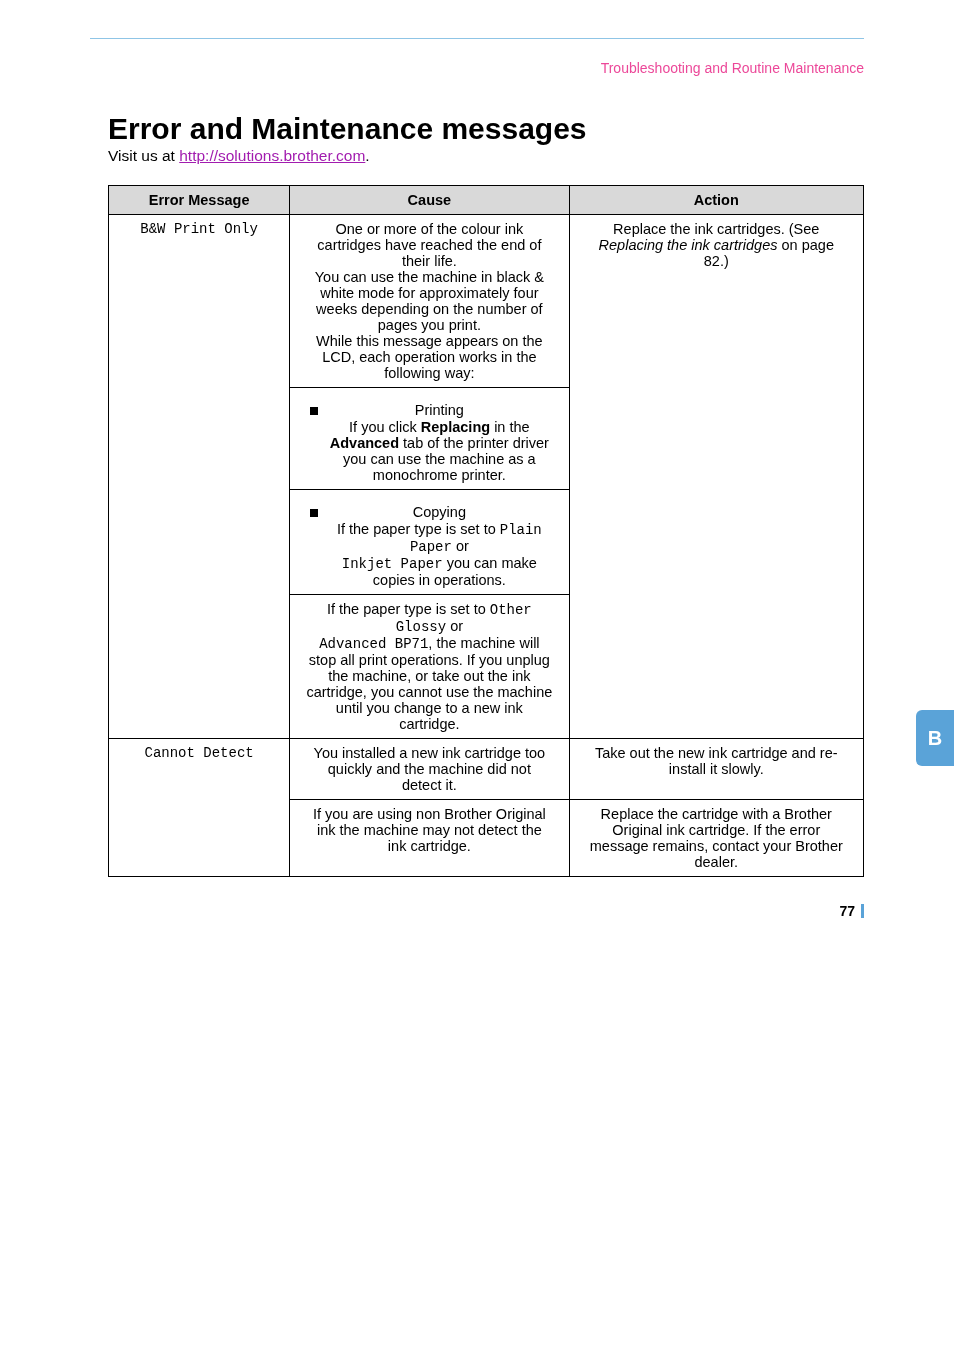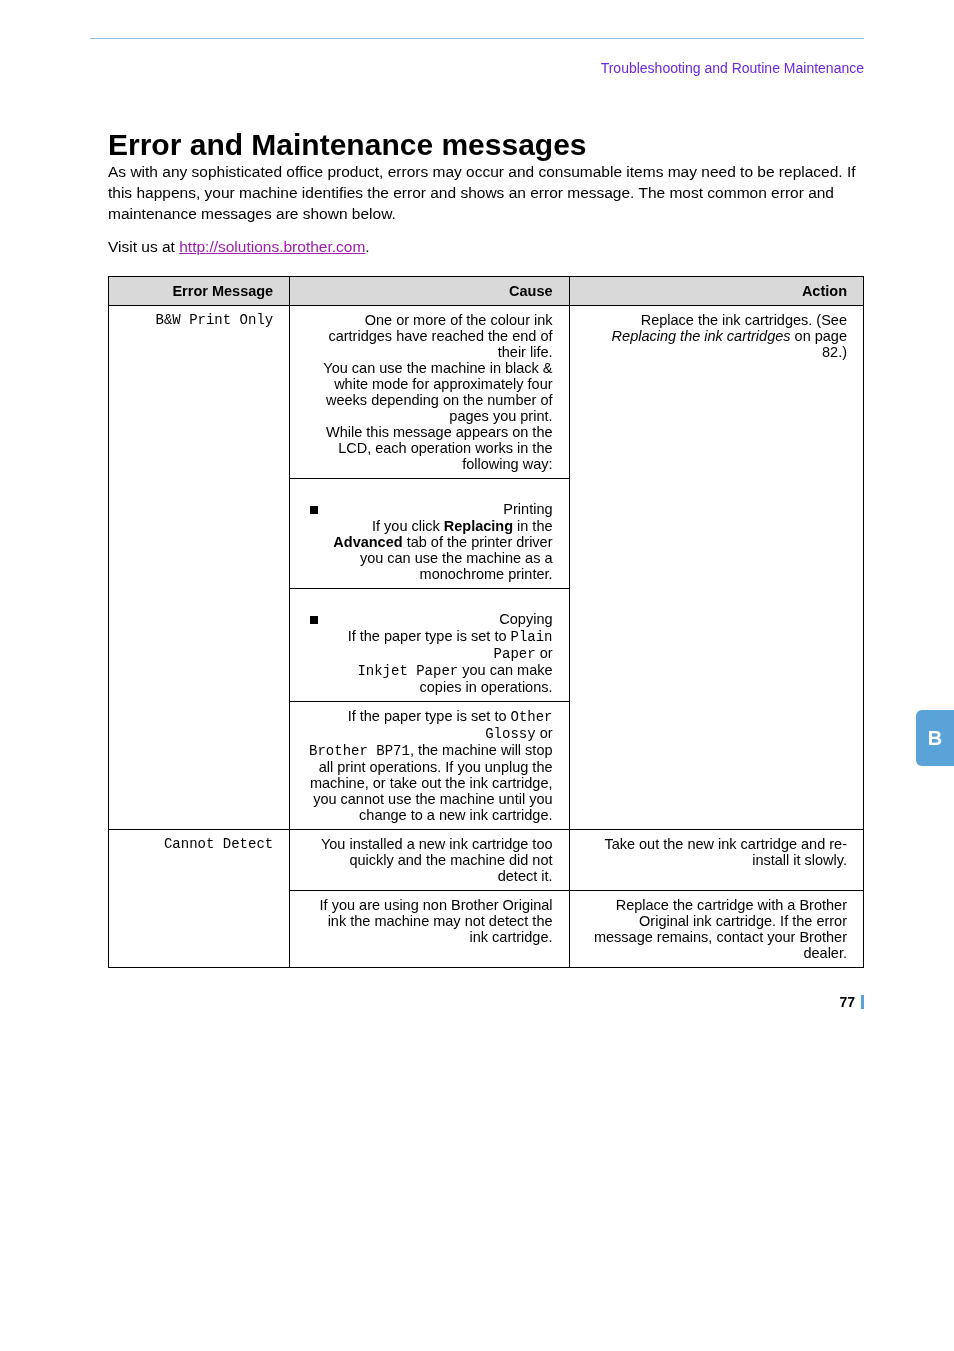--- a/index.html
+++ b/index.html
@@ -1,48 +1,47 @@
 <!DOCTYPE html>
 <html><head>
 <meta charset="utf-8">
 <style>
   * { box-sizing: border-box; margin: 0; padding: 0; }
   html, body { width: 954px; background: #fff; font-family: Arial, Helvetica, sans-serif; color: #000; }
   .page { width: 954px; padding: 48px 90px 72px 108px; position: relative; }
   .top-line { position: absolute; top: 38px; left: 90px; right: 90px; height: 1px; background: #8fc5e6; }
-  .header-text { text-align: right; font-size: 14px; color: #6d28d9; margin-bottom: 52px; margin-top: 12px; }
+  .header-text { text-align: right; font-size: 14px; color: #ec4899; margin-bottom: 36px; margin-top: 12px; }
   h1 { font-size: 30px; font-weight: bold; }
   p.body { font-size: 15.5px; line-height: 1.35; margin-bottom: 12px; }
   a.link { color: #a21caf; text-decoration: underline; }
   table { width: 100%; border-collapse: collapse; margin-top: 18px; }
-  th, td { border: 1px solid #000; padding: 6px 16px; font-size: 14.5px; vertical-align: top; text-align: right; }
+  th, td { border: 1px solid #000; padding: 6px 16px; font-size: 14.5px; vertical-align: top; text-align: center; }
   th { background: #d9d9d9; font-weight: bold; }
   .mono { font-family: "Courier New", monospace; font-size: 14px; margin-top: 45px; }
-  .bullet-row { display: flex; align-items: flex-start; margin-left: 4px; margin-top: 16px; }
+  .bullet-row { display: flex; align-items: flex-start; margin-left: 4px; margin-top: 8px; }
   .bullet-sq { width: 8px; height: 8px; background: #000; flex: 0 0 8px; margin-top: 5px; margin-right: 8px; }
   .bullet-text { flex: 1; }
   .bullet-sub { margin-left: 20px; margin-top: 1px; }
   .italic { font-style: italic; }
   .side-tab { position: absolute; right: 0; top: 710px; width: 38px; height: 56px; background: #5aa3d8; border-radius: 6px 0 0 6px; color: #fff; font-weight: bold; font-size: 20px; display: flex; align-items: center; justify-content: center; }
   .page-num { position: absolute; right: 90px; bottom: 30px; font-size: 14px; font-weight: bold; margin-left: 45px; }
   .page-num-bar { display: inline-block; width: 3px; height: 14px; background: #5aa3d8; margin-left: 6px; vertical-align: -2px; }
   col.c1 { width: 24%; }
   col.c2 { width: 37%; }
   col.c3 { width: 39%; }
 </style>
 </head>
 <body>
 
 <div class="page">
   <div class="top-line"></div>
   <div class="header-text">Troubleshooting and Routine Maintenance</div>
 
   <h1>Error and Maintenance messages</h1>
 
-  <p class="body">As with any sophisticated office product, errors may occur and consumable items may need to be replaced. If this happens, your machine identifies the error and shows an error message. The most common error and maintenance messages are shown below.</p>
   <p class="body">
     <span>Visit us at </span><a class="link" href="#">http://solutions.brother.com</a><span>.</span>
   </p>
 
   <table>
     <colgroup>
         <col class="c1">
         <col class="c2">
         <col class="c3">
       </colgroup>
@@ -81,21 +80,21 @@
             <div class="bullet-sq"></div>
             <div class="bullet-text">Copying</div>
           </div>
           <div class="bullet-sub">
             <span>If the paper type is set to </span><span class="mono">Plain Paper</span><span> or </span><br><span class="mono">Inkjet Paper</span><span> you can make copies in operations.</span>
           </div>
         </td>
       </tr>
       <tr>
         <td>
-          <span>If the paper type is set to </span><span class="mono">Other Glossy</span><span> or </span><br><span class="mono">Brother BP71</span><span>, the machine will stop all print operations. If you unplug the machine, or take out the ink cartridge, you cannot use the machine until you change to a new ink cartridge.</span>
+          <span>If the paper type is set to </span><span class="mono">Other Glossy</span><span> or </span><br><span class="mono">Advanced BP71</span><span>, the machine will stop all print operations. If you unplug the machine, or take out the ink cartridge, you cannot use the machine until you change to a new ink cartridge.</span>
         </td>
       </tr>
 
       <tr>
         <td rowspan="2" class="mono">Cannot Detect</td>
         <td>You installed a new ink cartridge too quickly and the machine did not detect it.</td>
         <td>Take out the new ink cartridge and re-install it slowly.</td>
       </tr>
       <tr>
         <td>If you are using non Brother Original ink the machine may not detect the ink cartridge.</td>

